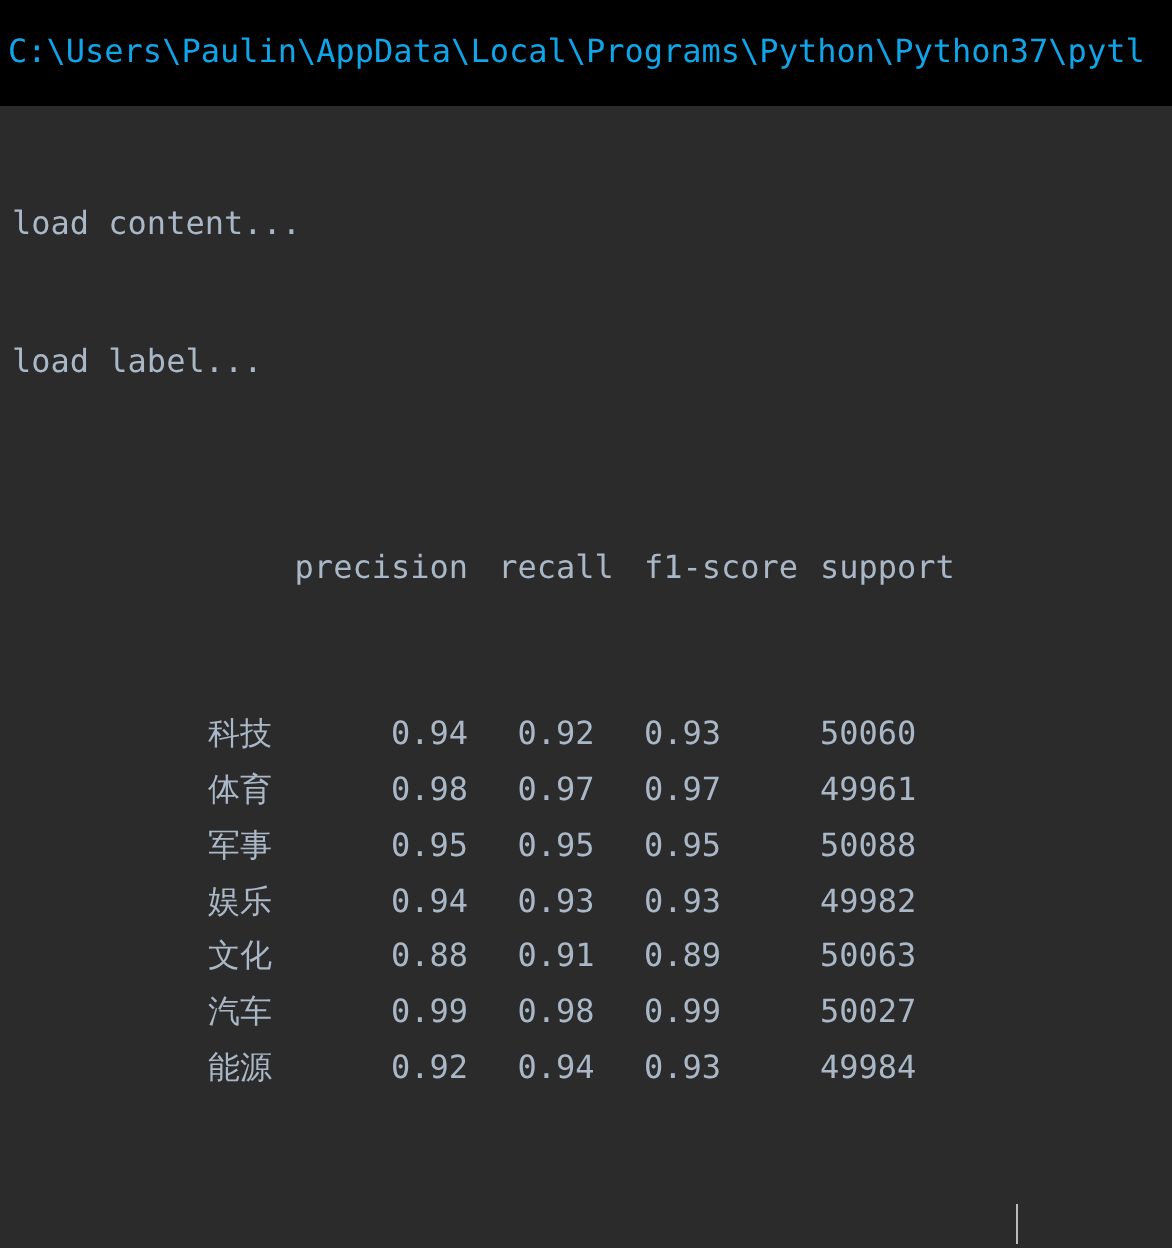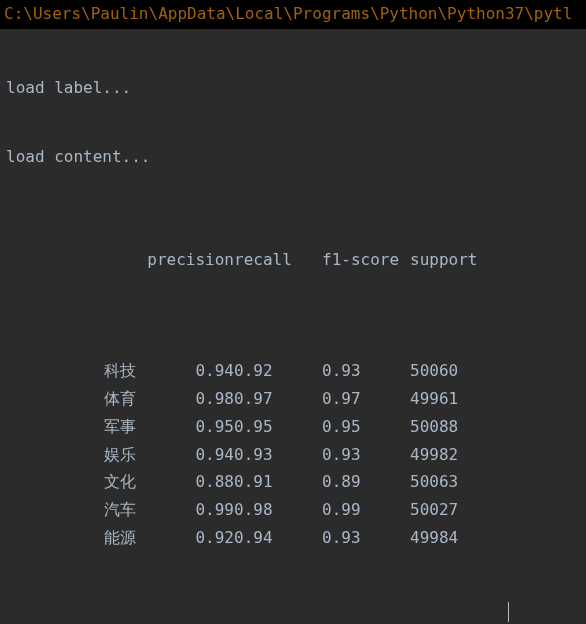--- a/index.html
+++ b/index.html
@@ -10,60 +10,59 @@
       font-size: 16px;
       color: #a9b7c6;
       width: 586px;
       height: 624px;
       overflow: hidden;
       line-height: 1.3;
       position: relative;
     }
     .path-line {
       background: #000;
-      color: #a16207;
-      padding: 4px 4px;
+      color: #0ea5e9;
+      padding: 16px 4px;
       font-family: "SimSun", "NSimSun", monospace;
       white-space: nowrap;
       overflow: hidden;
     }
     .content {
       padding: 8px 6px;
       white-space: pre;
     }
     .line {
       margin-bottom: 6px;
     }
     .header-row {
       display: flex;
       margin-top: 14px;
-      margin-bottom: 28px;
     }
     .col-label { display:inline-block; width: 130px; text-align: right; }
     .col-prec  { display:inline-block; width: 98px;  text-align: right; }
-    .col-rec   { display:inline-block; width: 88px;  text-align: left; }
+    .col-rec   { display:inline-block; width: 88px;  text-align: center; }
     .col-f1    { display:inline-block; width: 88px;  }
     .col-sup   { display:inline-block; width: 90px;  }
     .rows-block { }
     .data-row { display:flex; margin-bottom: 7px; }
     .cursor {
       position: absolute;
       width: 1px;
       height: 20px;
       background: #bbb;
     }
   </style>
 </head>
 <body>
 
 <div class="path-line">C:\Users\Paulin\AppData\Local\Programs\Python\Python37\pytl</div>
 
 <div class="content">
+  <div class="line">load content...</div>
   <div class="line">load label...</div>
-  <div class="line">load content...</div>
 
   <div class="header-row">
     <span class="col-label"></span>
     <span class="col-prec">precision</span>
     <span class="col-rec">recall</span>
     <span class="col-f1">f1-score</span>
     <span class="col-sup">support</span>
   </div>
 
   <div class="rows-block" id="data-rows"><div class="data-row"><span class="col-label">科技</span><span class="col-prec">0.94</span><span class="col-rec">0.92</span><span class="col-f1">0.93</span><span class="col-sup">50060</span></div><div class="data-row"><span class="col-label">体育</span><span class="col-prec">0.98</span><span class="col-rec">0.97</span><span class="col-f1">0.97</span><span class="col-sup">49961</span></div><div class="data-row"><span class="col-label">军事</span><span class="col-prec">0.95</span><span class="col-rec">0.95</span><span class="col-f1">0.95</span><span class="col-sup">50088</span></div><div class="data-row"><span class="col-label">娱乐</span><span class="col-prec">0.94</span><span class="col-rec">0.93</span><span class="col-f1">0.93</span><span class="col-sup">49982</span></div><div class="data-row"><span class="col-label">文化</span><span class="col-prec">0.88</span><span class="col-rec">0.91</span><span class="col-f1">0.89</span><span class="col-sup">50063</span></div><div class="data-row"><span class="col-label">汽车</span><span class="col-prec">0.99</span><span class="col-rec">0.98</span><span class="col-f1">0.99</span><span class="col-sup">50027</span></div><div class="data-row"><span class="col-label">能源</span><span class="col-prec">0.92</span><span class="col-rec">0.94</span><span class="col-f1">0.93</span><span class="col-sup">49984</span></div></div>

